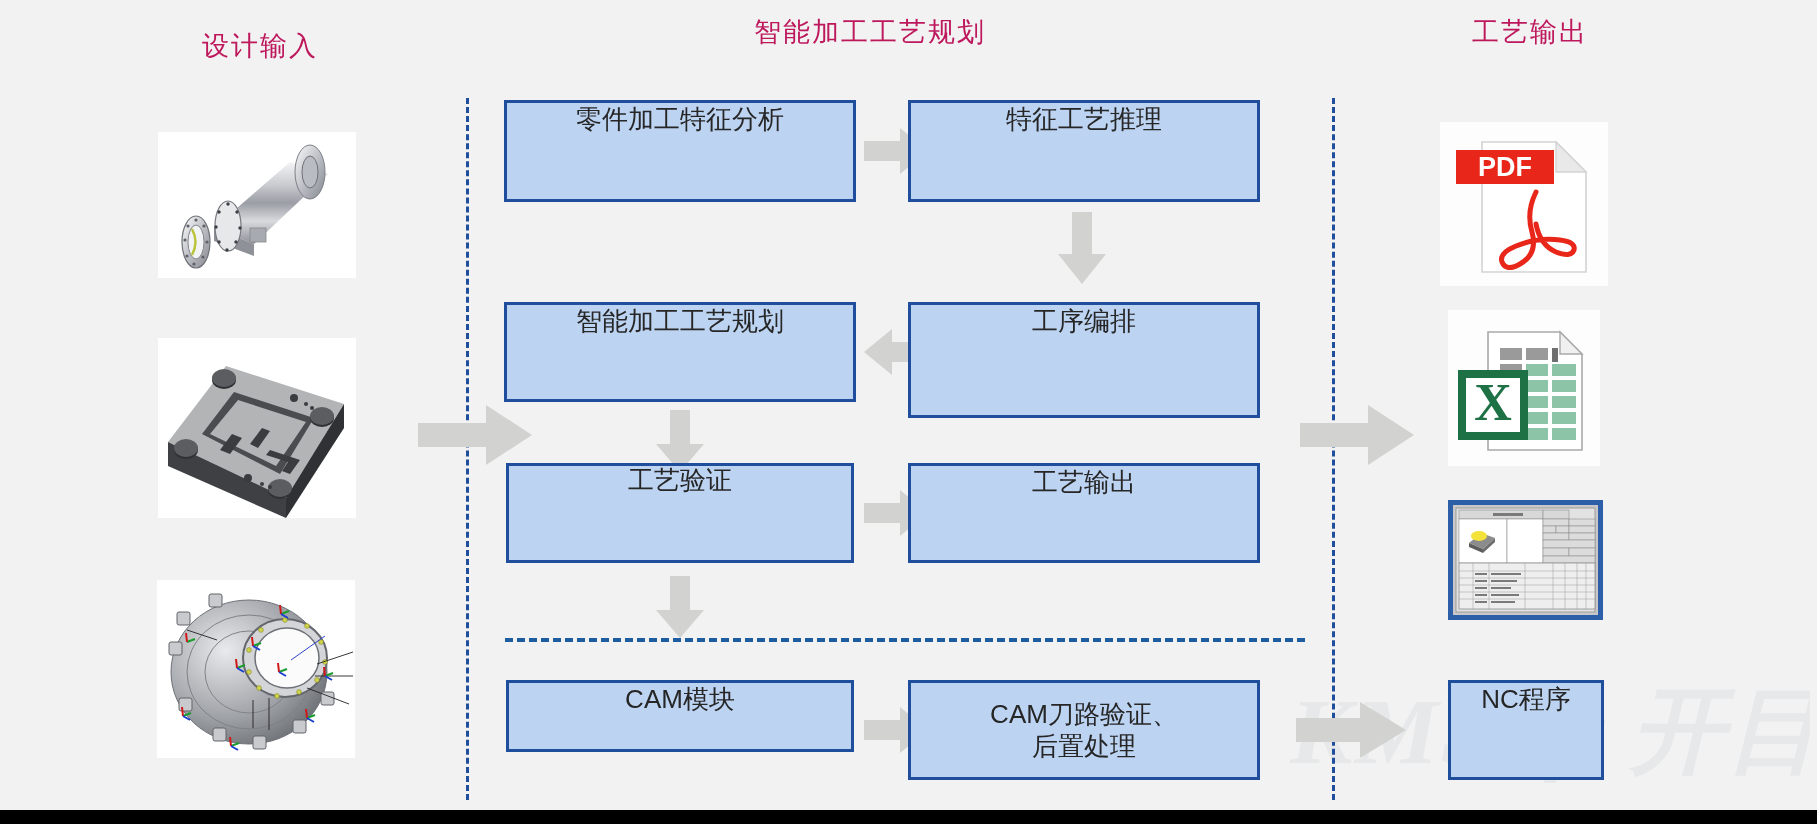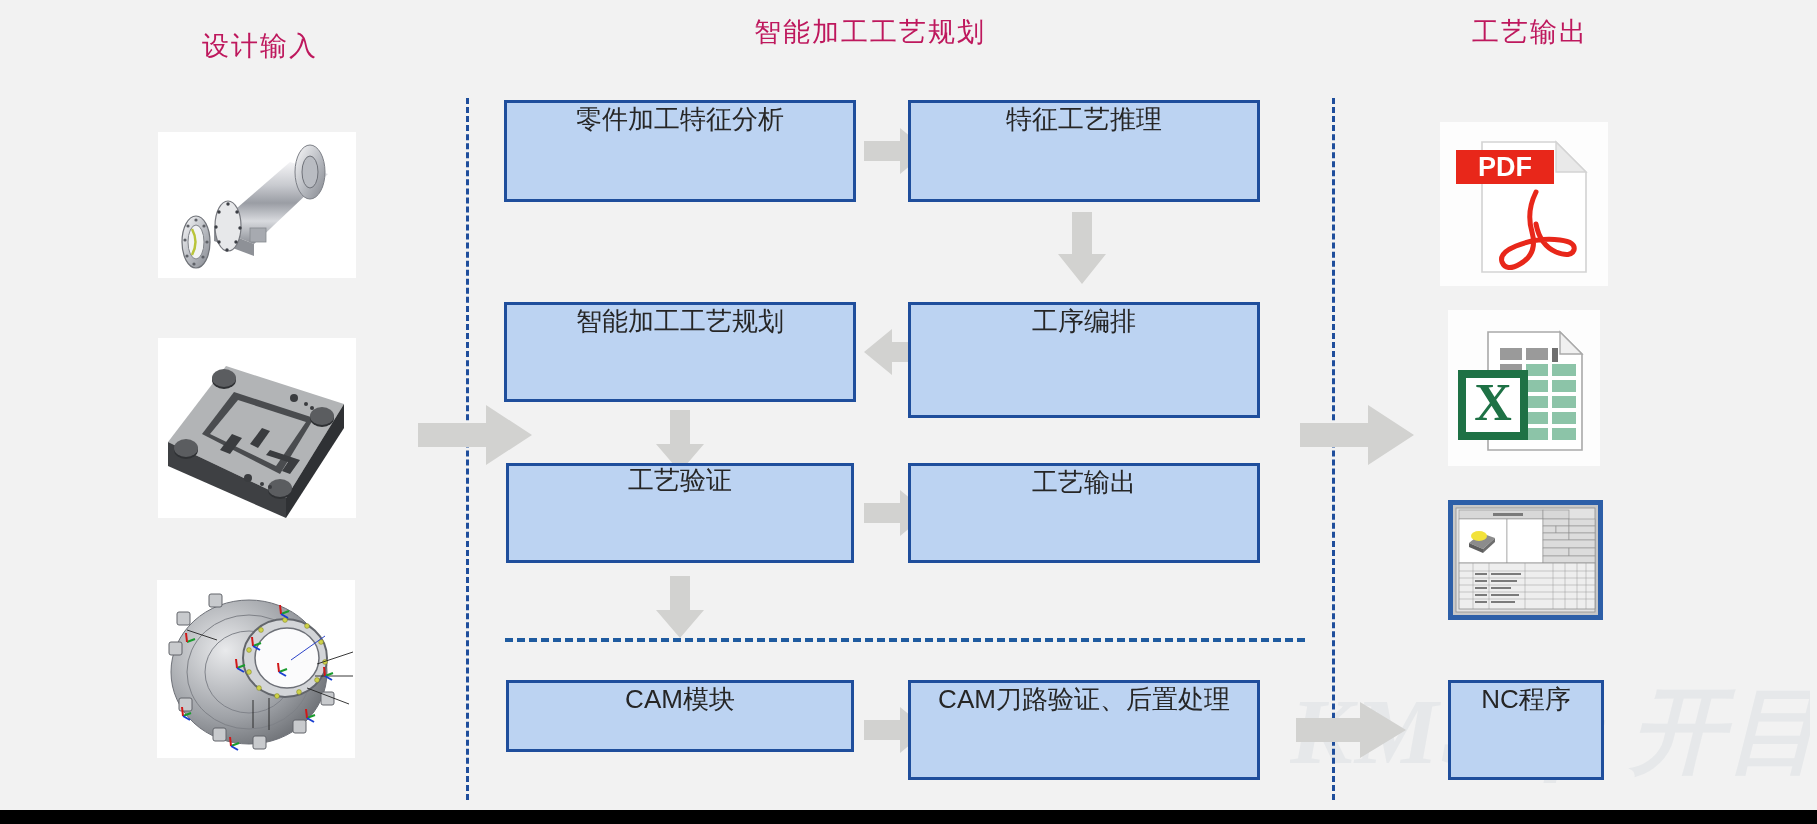--- a/index.html
+++ b/index.html
@@ -347,21 +347,21 @@
   <div class="pbox" style="left:506px;top:680px;width:348px;height:72px;">
     <span>CAM模块</span>
   </div>
 
   <div class="arrow" style="left:864px;top:707px;width:64px;height:46px;">
     <svg width="64" height="46" viewBox="0 0 64 46">
         <polygon points="0,13 36,13 36,0 64,23 36,46 36,33 0,33" fill="#d2d2d0"></polygon>
       </svg>
   </div>
 
-  <div class="pbox two-line" style="left:908px;top:680px;width:352px;height:100px;flex-direction:row;">
+  <div class="pbox two-line" style="left:908px;top:680px;width:352px;height:100px;flex-direction:column;">
     <span>CAM刀路验证、</span>
     <span>后置处理</span>
   </div>
 
   <div class="arrow" style="left:1300px;top:405px;width:114px;height:60px;">
     <svg width="114" height="60" viewBox="0 0 114 60">
         <polygon points="0,18 68,18 68,0 114,30 68,60 68,42 0,42" fill="#d2d2d0"></polygon>
       </svg>
   </div>
 

